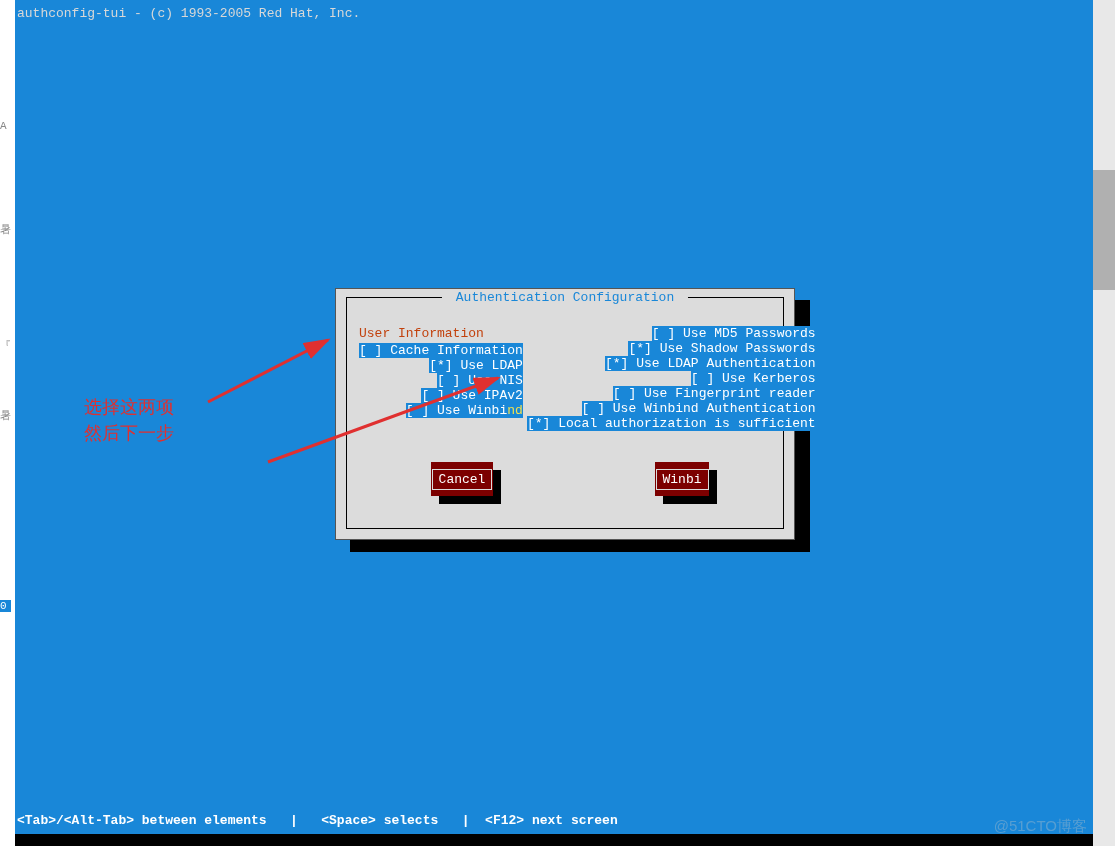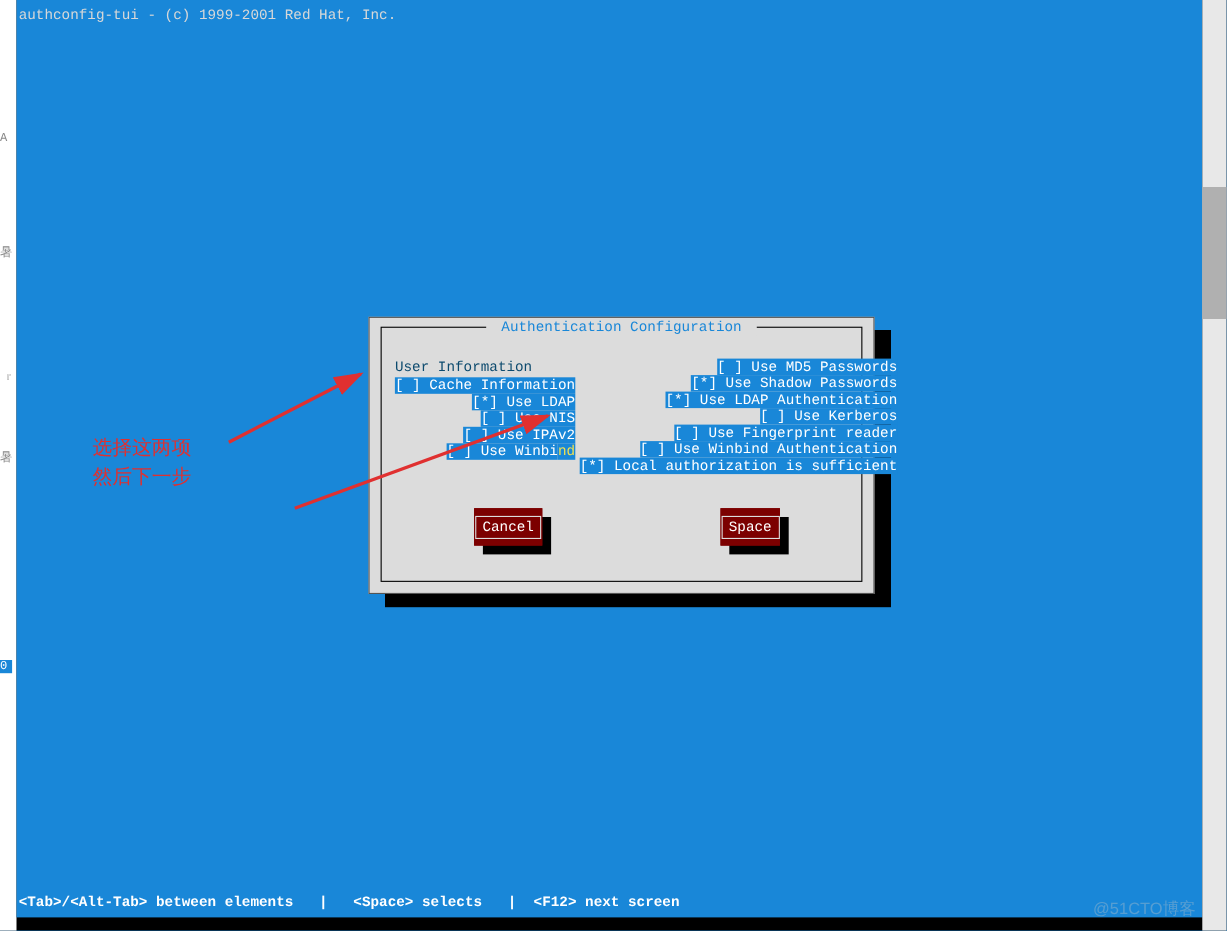--- a/index.html
+++ b/index.html
@@ -75,21 +75,21 @@
   position: absolute;
   left: 12px;
   top: 28px;
 }
 .col-right {
   position: absolute;
   left: 180px;
   top: 28px;
 }
 .section-header {
-  color: #0c4a6e;
+  color: #c2410c;
   margin-bottom: 2px;
   white-space: pre;
 }
 .option-row {
   white-space: pre;
   line-height: 15px;
   cursor: pointer;
   text-align: right;
 }
 .highlighted {
@@ -180,21 +180,21 @@
 <div class="side-decoration">
   <span class="side-chars" style="top:120px">A</span>
   <span class="side-chars" style="top:222px">暑</span>
   <span class="side-chars" style="top:338px">『</span>
   <span class="side-chars" style="top:408px">暑</span>
   <span class="side-chars" style="top:600px;background:#1987d8;color:#fff;width:11px">0</span>
 </div>
 
 <div class="terminal">
 
-  <div class="title-bar">authconfig-tui - (c) 1999-2001 Red Hat, Inc.</div>
+  <div class="title-bar">authconfig-tui - (c) 1993-2005 Red Hat, Inc.</div>
 
   <div class="dialog-shadow"></div>
   <div class="dialog">
     <div class="dialog-inner-border">
       <div class="dialog-title"> Authentication Configuration </div>
 
       <div class="col-left">
         <div class="section-header">User Information</div>
         <div id="user-options">
             <div class="option-row"><span class="highlighted">[ ] Cache Information</span></div>
@@ -217,21 +217,21 @@
           </div>
       </div>
 
       <div class="btn-shadow" style="left:92px; top:172px"></div>
       <button class="btn" style="left:84px; top:164px">
         <span class="btn-inner">Cancel</span>
       </button>
 
       <div class="btn-shadow" style="left:316px; top:172px; width:54px"></div>
       <button class="btn" style="left:308px; top:164px; width:54px">
-        <span class="btn-inner">Space</span>
+        <span class="btn-inner">Winbi</span>
       </button>
     </div>
   </div>
 
   <div class="status-bar">&lt;Tab&gt;/&lt;Alt-Tab&gt; between elements   |   &lt;Space&gt; selects   |  &lt;F12&gt; next screen</div>
 </div>
 
 <div class="annotation" style="left:84px; top:394px">
   <div>选择这两项</div>
   <div>然后下一步</div>

